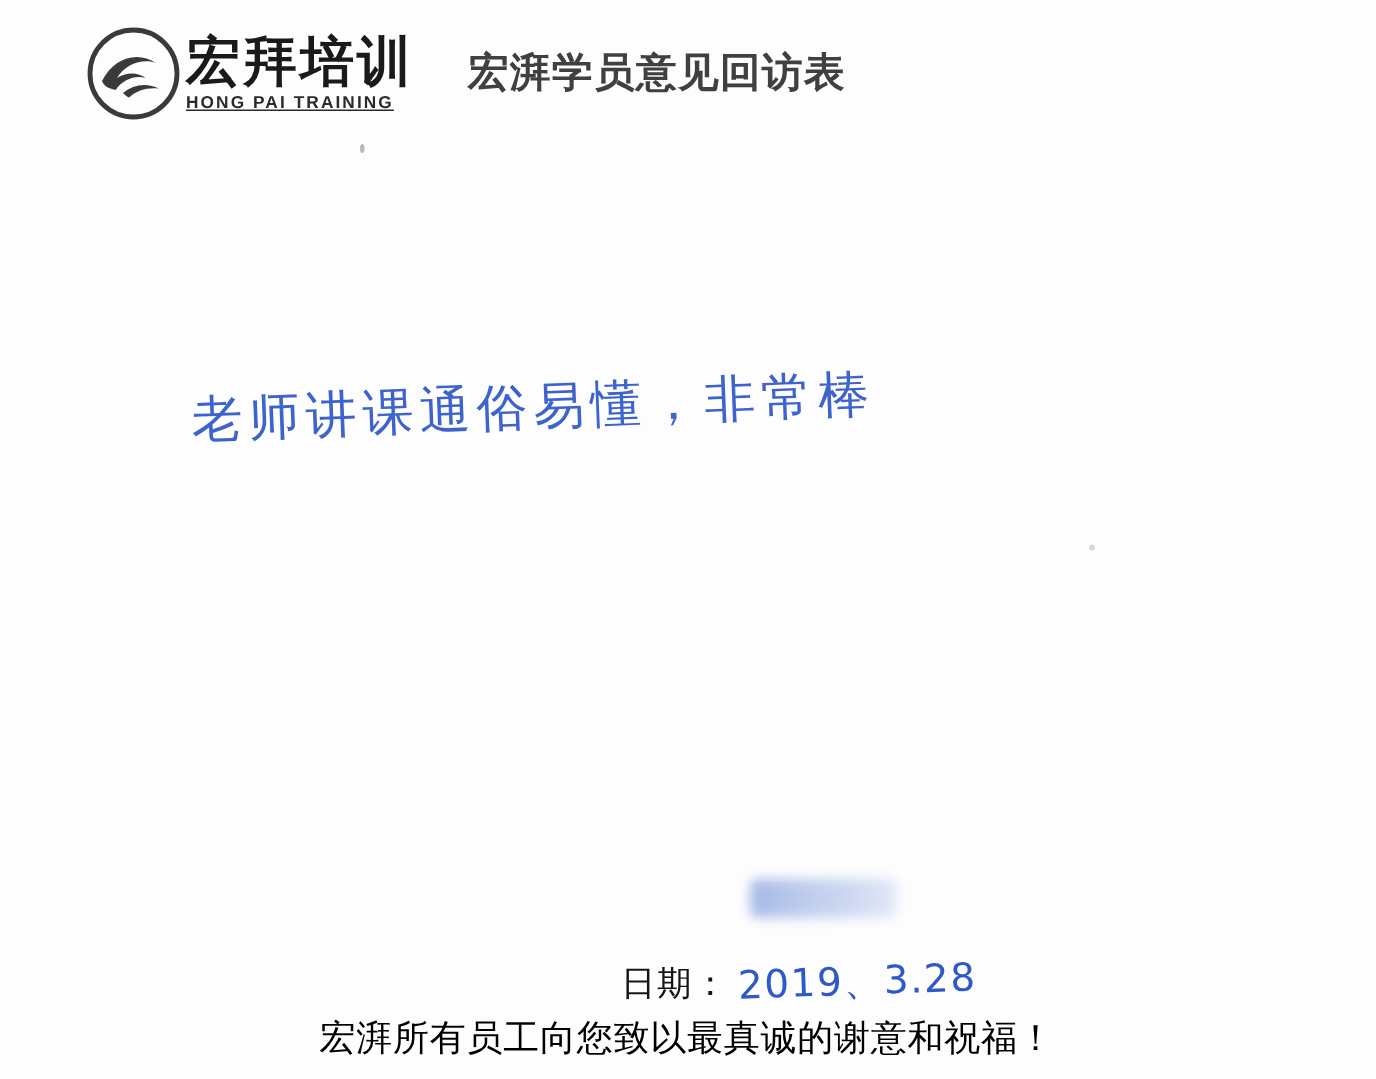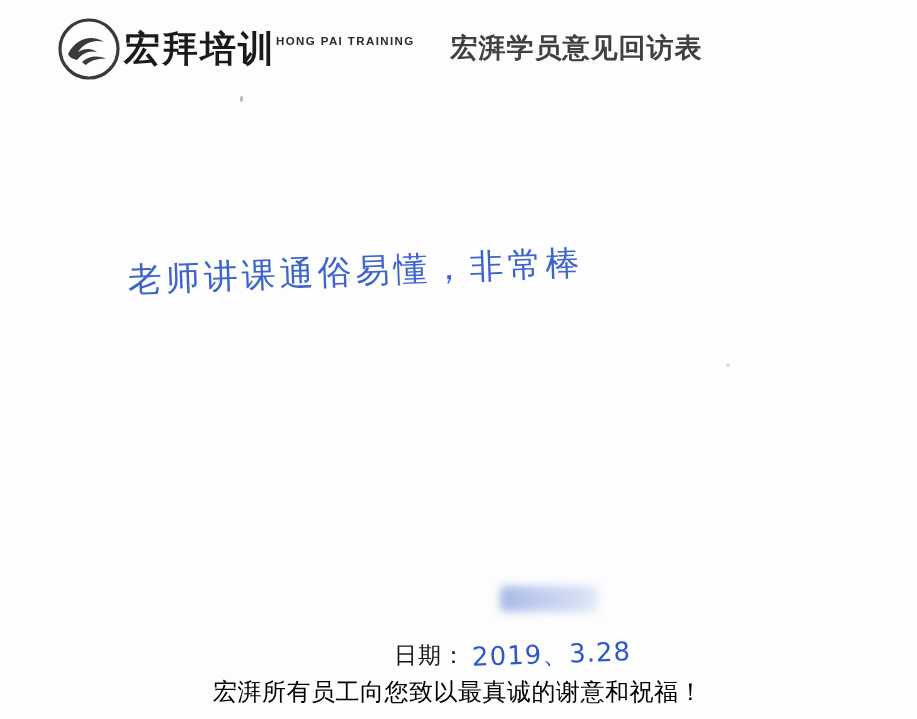--- a/index.html
+++ b/index.html
@@ -33,40 +33,41 @@
   .logo-mark {
     width: 62px;
     height: 62px;
     position: relative;
     flex: 0 0 auto;
   }
   .logo-mark svg { display: block; }
   .logo-text {
     margin-left: 4px;
     display: flex;
-    flex-direction: row;
+    flex-direction: column;
     justify-content: flex-start;
     line-height: 1;
   }
   .logo-cn {
     font-family: "Liberation Serif", serif;
     font-size: 36px;
     font-weight: bold;
     letter-spacing: 2px;
     color: #1a1a1a;
     white-space: nowrap;
   }
   .logo-en {
     font-family: "Liberation Sans", sans-serif;
     font-size: 11.5px;
     font-weight: bold;
     letter-spacing: 1.4px;
     color: #2a2a2a;
     margin-top: 5px;
     white-space: nowrap;
+    text-decoration: underline;
   }
   .doc-title {
     margin-left: 36px;
     font-family: "Liberation Serif", serif;
     font-size: 27px;
     font-weight: bold;
     letter-spacing: 1px;
     color: #404040;
     white-space: nowrap;
     padding-bottom: 2px;
@@ -116,21 +117,21 @@
     position: absolute;
     left: 418px;
     display: flex;
     align-items: baseline;
     font-family: "Liberation Serif", serif;
     font-size: 23px;
     color: #141414;
     letter-spacing: 1px;
   }
   .sig-name-row { top: 588px; }
-  .sig-date-row { top: 637px; left: 394px; text-align: right; }
+  .sig-date-row { top: 637px; left: 414px; text-align: right; }
 
   .sig-label { white-space: nowrap; }
 
   .sig-value-name {
     margin-left: 6px;
     position: relative;
     color: #2f58c9;
     font-family: "DejaVu Sans", sans-serif;
     font-size: 26px;
     transform: rotate(-3deg);

